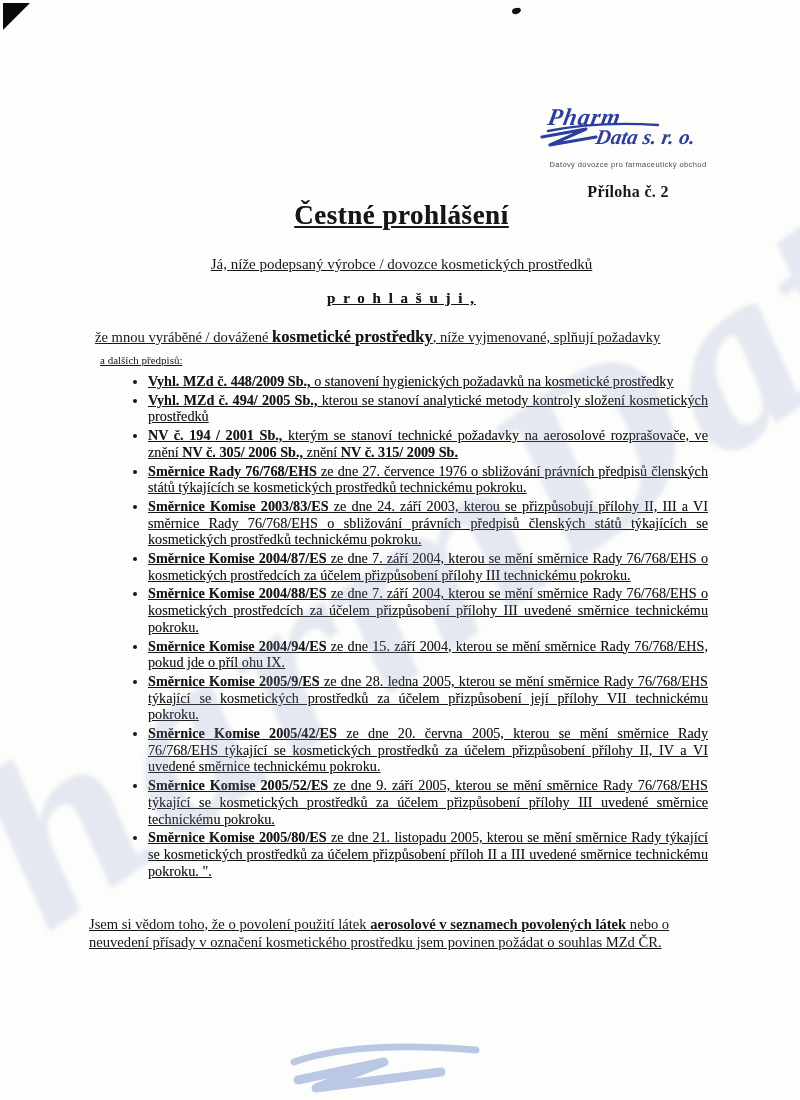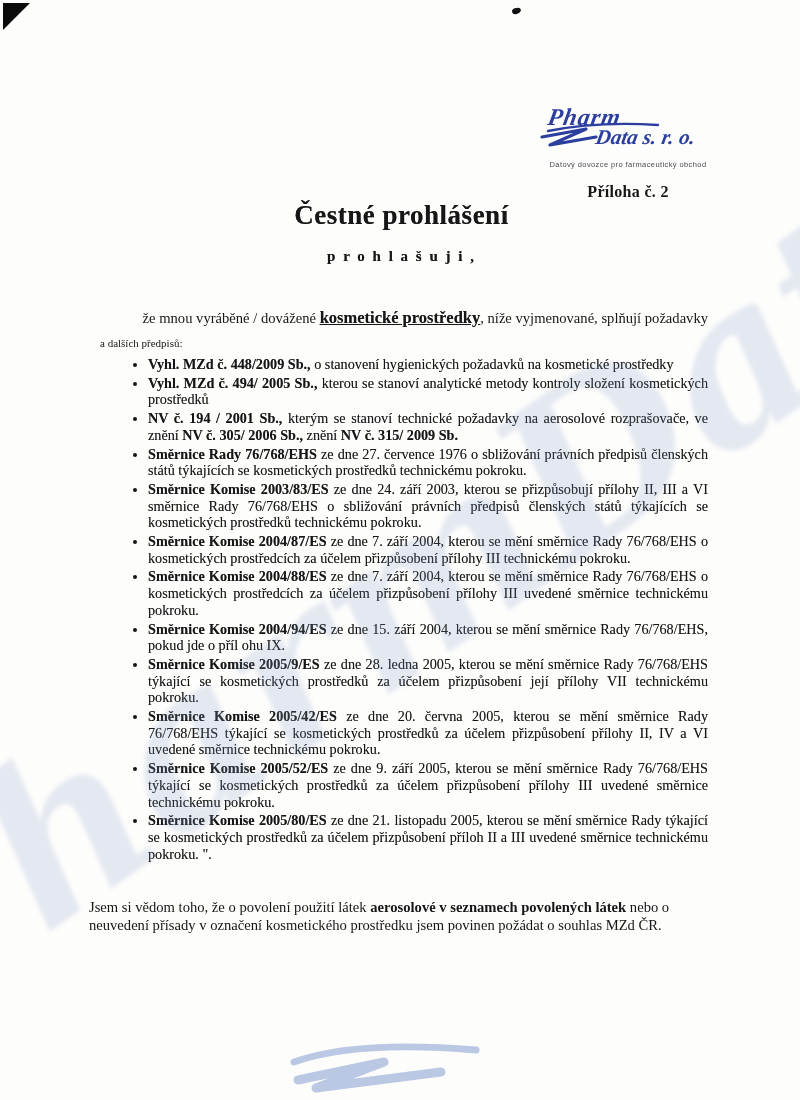--- a/index.html
+++ b/index.html
@@ -49,33 +49,33 @@
     font-size:7.5px;color:#4a4a52;letter-spacing:.4px;
     filter:blur(.3px);white-space:nowrap;
     font-family:"Liberation Sans",sans-serif;
   }
   .attachment-label{
     margin-top:14px;text-align:center;
     font-size:16px;font-weight:bold;letter-spacing:.3px;
   }
   
   .doc{position:absolute;top:0;left:0;right:0;bottom:0;z-index:1;
-       padding:200px 92px 12px 95px;}
+       padding:200px 92px 12px 95px;text-decoration:underline;}
   .doc-title{
     margin:0;text-align:center;
     font-size:27px;font-weight:bold;letter-spacing:.5px;
     text-shadow:0 0 .4px rgba(0,0,0,.55);
   }
   .declarer-line{margin-top:25px;text-align:center;font-size:15px;}
   .declare-word{
     margin-top:17px;text-align:center;
     font-size:15px;font-weight:bold;letter-spacing:2px;
     text-shadow:0 0 .3px rgba(0,0,0,.5);
   }
-  .intro{margin-top:40px;font-size:14.6px;line-height:26px;text-align:right;}
+  .intro{margin-top:19px;font-size:14.6px;line-height:21px;}
   .intro .hl{
     font-weight:bold;font-size:16.5px;text-decoration:underline;
     text-shadow:0 0 .3px rgba(0,0,0,.5);
   }
   .law-item{
     margin-top:2px;font-size:14.6px;line-height:18px;
     padding-left:60px;text-indent:-27px;
   }
   .law-arrow{display:inline-block;text-indent:0;margin-right:9px;font-size:13px;}
   .predpisy-label{margin-top:6px;margin-left:5px;font-size:11px;}
@@ -116,20 +116,21 @@
       <span class="logo-w2" style="color:#2c3f9e">Data s. r. o.</span>
     </div>
     <div class="logo-tagline">Datový dovozce pro farmaceutický obchod</div>
     <div class="attachment-label">Příloha č. 2</div>
   </div>
 
   <div class="doc">
 
     <h1 class="doc-title">Čestné prohlášení</h1>
 
+    <div class="declarer-line">Já, níže podepsaný výrobce / dovozce kosmetických prostředků</div>
 
     <div class="declare-word">p r o h l a š u j i ,</div>
 
     <div class="intro">
       <span>že mnou vyráběné / dovážené </span><span class="hl">kosmetické prostředky</span><span>,  níže vyjmenované, splňují požadavky</span>
     </div>
 
 
     <div class="predpisy-label">a dalších předpisů:</div>
 

